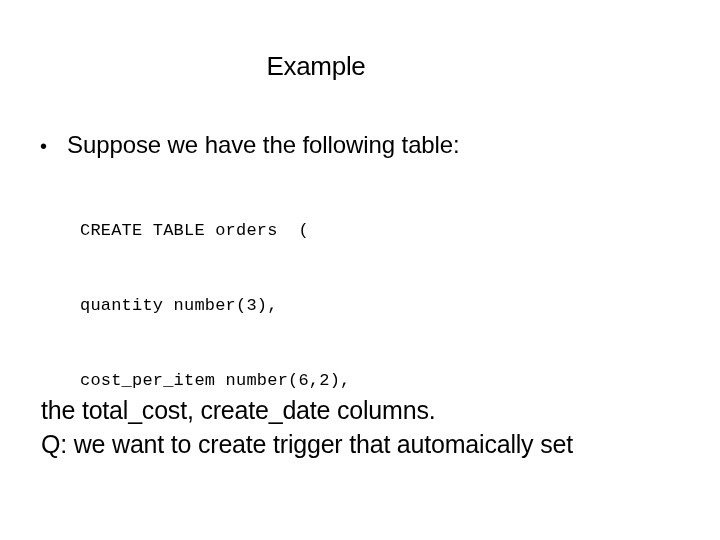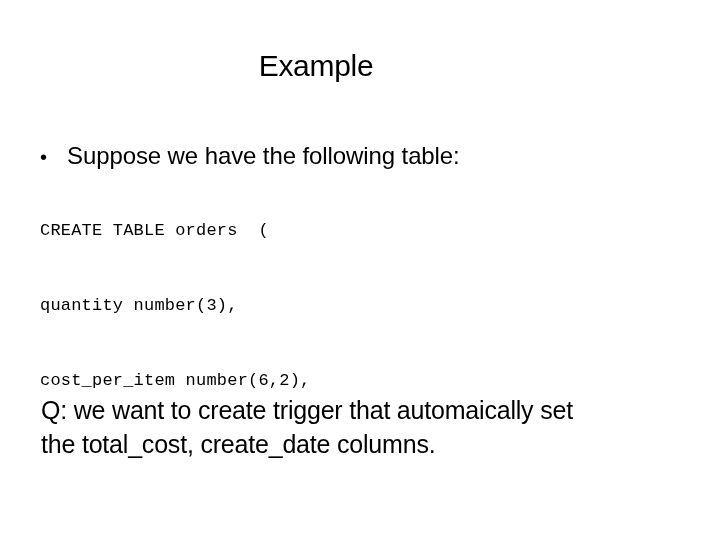--- a/index.html
+++ b/index.html
@@ -23,21 +23,21 @@
   }
 
   
   .slide-title {
     position: absolute;
     left: 0;
     top: 44px;
     width: 632px;
     text-align: center;
     font-family: "Liberation Sans", sans-serif;
-    font-size: 30px;
+    font-size: 26px;
     line-height: 44px;
     font-weight: 400;
     letter-spacing: -0.3px;
     color: #000000;
     white-space: nowrap;
   }
 
   
   .bullet-row {
     position: absolute;
@@ -54,40 +54,40 @@
   .bullet-mark {
     width: 27px;
     flex: 0 0 27px;
     font-size: 20px;
     line-height: 30px;
     text-align: left;
   }
   .bullet-text {
     flex: 1 1 auto;
     white-space: nowrap;
-    margin-top: 11px;
   }
 
   
   .code-block {
     position: absolute;
     left: 40px;
     top: 168px;
     width: 640px;
     font-family: "Liberation Mono", "DejaVu Sans Mono", monospace;
     font-size: 17px;
     line-height: 25px;
     font-weight: 400;
     color: #000000;
     white-space: pre;
     letter-spacing: 0.2px;
   }
   .code-line {
     height: 25px;
     white-space: pre;
+    margin-left: 40px;
   }
 
   
   .closing {
     position: absolute;
     left: 41px;
     top: 393px;
     width: 630px;
     font-size: 25px;
     line-height: 34px;
@@ -115,17 +115,17 @@
     <div class="code-line">CREATE TABLE orders  (</div>
     <div class="code-line">quantity number(3),</div>
     <div class="code-line">cost_per_item number(6,2),</div>
     
     
     
     
   </div>
 
   <div class="closing">
+    <div class="closing-line">the total_cost, create_date columns.</div>
     <div class="closing-line">Q: we want to create trigger that automaically set</div>
-    <div class="closing-line">the total_cost, create_date columns.</div>
   </div>
 
 </div>
 
 </body></html>

